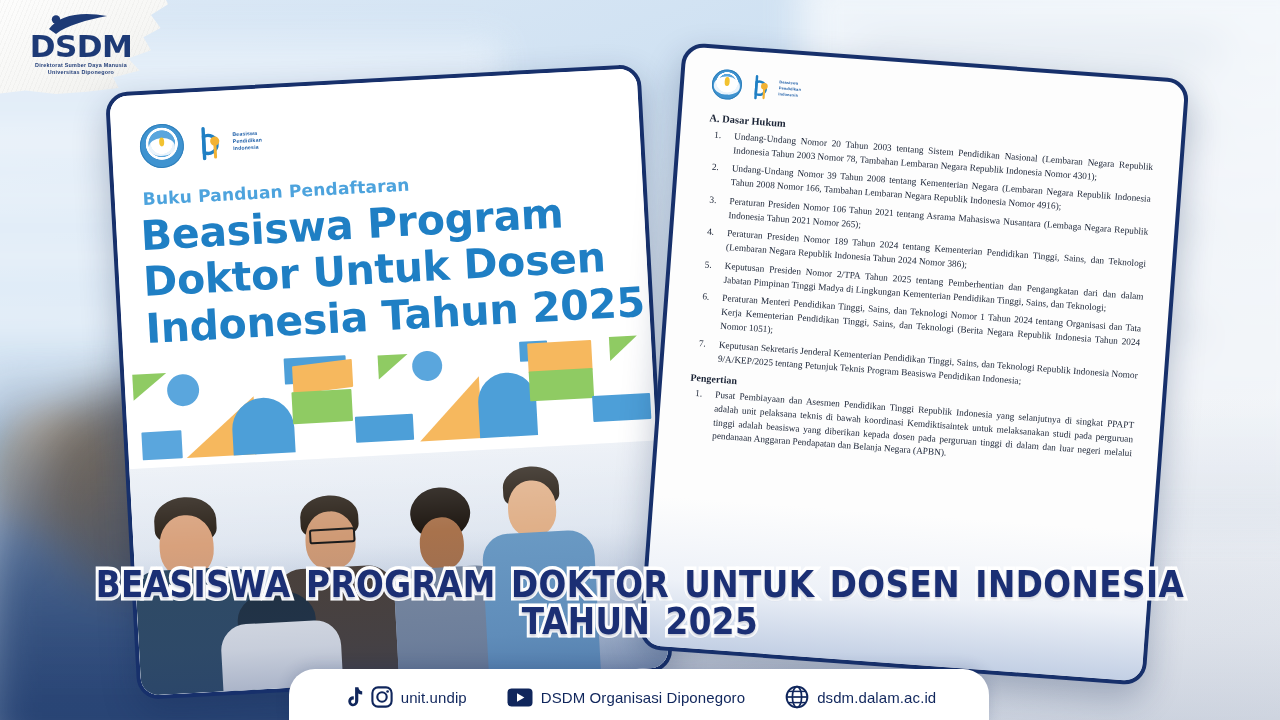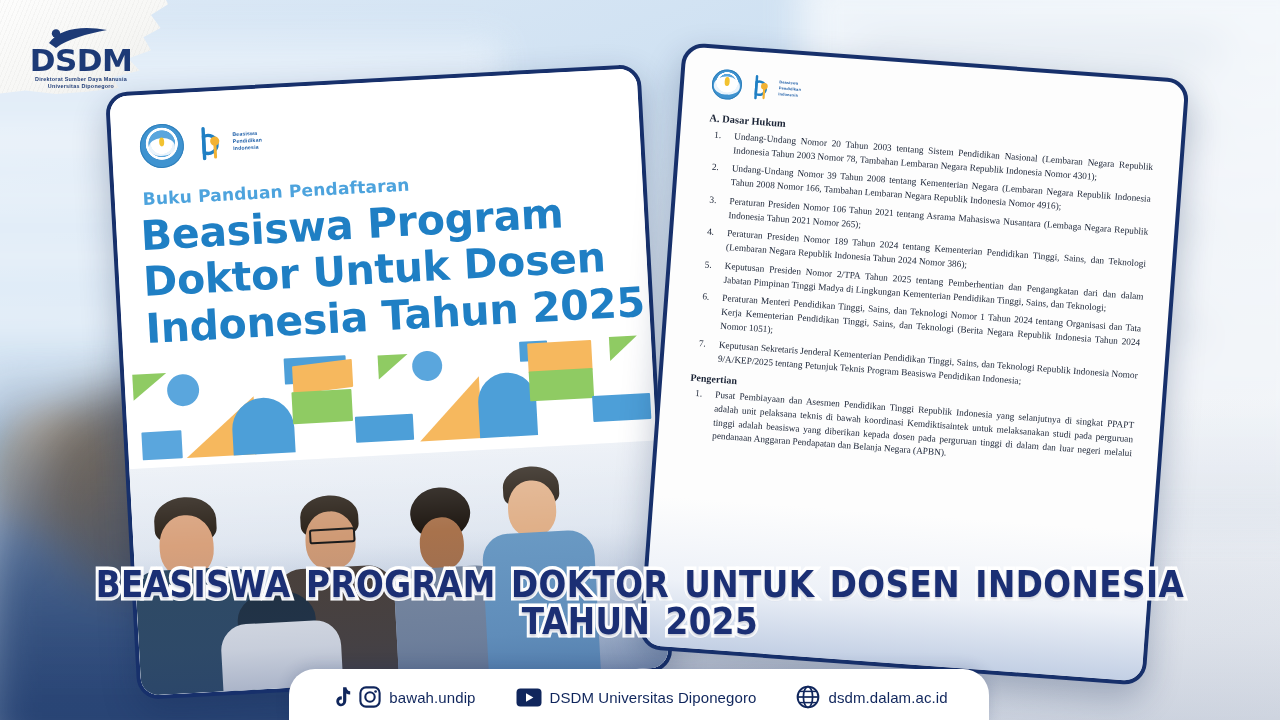--- a/index.html
+++ b/index.html
@@ -57,21 +57,21 @@
     clip-path:polygon(0 0,100% 0,96% 14%,99% 24%,90% 33%,95% 44%,86% 52%,90% 63%,
       78% 70%,84% 80%,70% 86%,73% 95%,56% 98%,40% 100%,24% 97%,8% 100%,0 96%);
     box-shadow:2px 3px 7px rgba(20,40,80,.12);
   }
   .torn-texture{
     position:absolute;inset:0;opacity:.5;
     background:repeating-linear-gradient(112deg,rgba(190,190,188,.22) 0 1px,rgba(255,255,255,0) 1px 4px);
   }
 
   
-  .dsdm-logo{position:absolute;left:17px;top:27px;width:128px;height:62px;}
+  .dsdm-logo{position:absolute;left:17px;top:13px;width:128px;height:62px;}
   .dsdm-swoosh{position:absolute;left:30px;top:0;width:62px;height:22px;}
   .dsdm-word{
     position:absolute;left:0;top:18px;width:128px;text-align:center;
     font-family:"DejaVu Sans",sans-serif;font-weight:700;font-size:31px;
     letter-spacing:-.5px;color:#1d3a76;line-height:1;
   }
   .dsdm-sub1,.dsdm-sub2{
     position:absolute;left:0;width:128px;text-align:center;
     font-size:5.4px;letter-spacing:.25px;color:#24407a;font-weight:600;
   }
@@ -397,31 +397,31 @@
           <path d="M13.1 1.2h3.3c.3 2.2 1.6 3.8 3.8 4.1v3.2c-1.5.1-2.8-.3-3.9-1.1v6.9c0 4.4-3.6 6.9-7 5.6-2.3-.9-3.5-3.4-2.9-5.9.6-2.4 3-4 5.4-3.6v3.3c-1.4-.4-2.6.5-2.7 1.8-.1 1.2.8 2.2 2 2.2 1.2 0 2-.9 2-2.2V1.2z" fill="#10265c"></path>
         </svg>
       </span>
       <span class="ficon">
         <svg width="22" height="22" viewBox="0 0 22 22">
           <rect x="1.4" y="1.4" width="19.2" height="19.2" rx="5.6" fill="none" stroke="#10265c" stroke-width="2.1"></rect>
           <circle cx="11" cy="11" r="4.7" fill="none" stroke="#10265c" stroke-width="2.1"></circle>
           <circle cx="16.6" cy="5.5" r="1.35" fill="#10265c"></circle>
         </svg>
       </span>
-      <span class="lbl">bawah.undip</span>
+      <span class="lbl">unit.undip</span>
     </div>
 
     <div class="fgrp">
       <span class="ficon">
         <svg width="26" height="19" viewBox="0 0 26 19">
           <rect x="0.5" y="0.5" width="25" height="18" rx="4" fill="#10265c"></rect>
           <path d="M10 5.3 L17.4 9.5 L10 13.7 Z" fill="#ffffff"></path>
         </svg>
       </span>
-      <span class="lbl">DSDM Universitas Diponegoro</span>
+      <span class="lbl">DSDM Organisasi Diponegoro</span>
     </div>
 
     <div class="fgrp">
       <span class="ficon">
         <svg width="24" height="24" viewBox="0 0 24 24">
           <circle cx="12" cy="12" r="10.4" fill="none" stroke="#10265c" stroke-width="1.9"></circle>
           <ellipse cx="12" cy="12" rx="4.6" ry="10.4" fill="none" stroke="#10265c" stroke-width="1.7"></ellipse>
           <line x1="1.7" y1="12" x2="22.3" y2="12" stroke="#10265c" stroke-width="1.7"></line>
           <line x1="3.6" y1="6.4" x2="20.4" y2="6.4" stroke="#10265c" stroke-width="1.5"></line>
           <line x1="3.6" y1="17.6" x2="20.4" y2="17.6" stroke="#10265c" stroke-width="1.5"></line>

